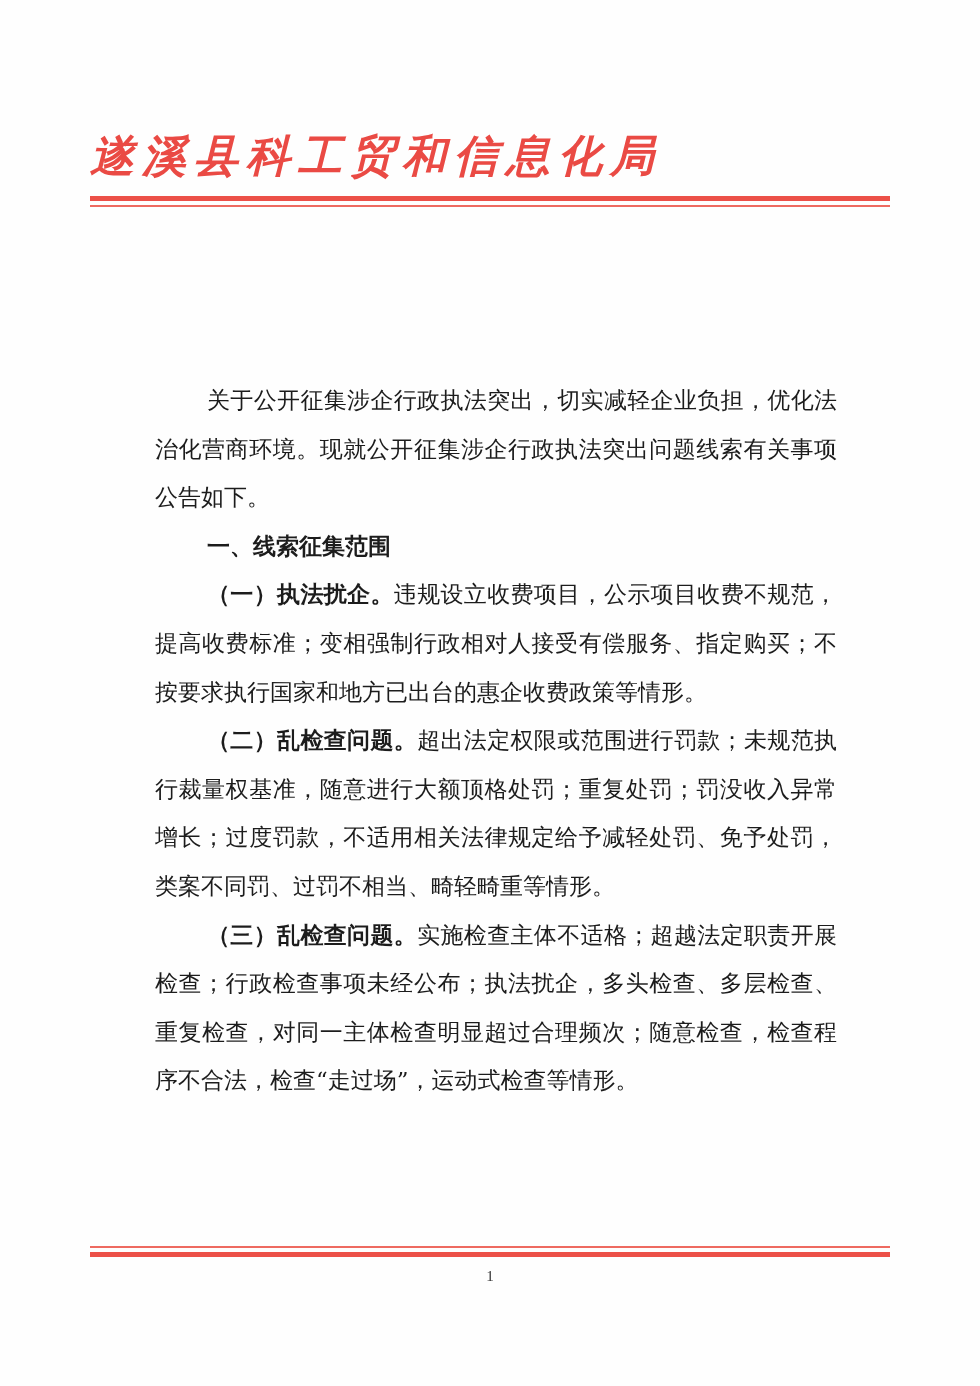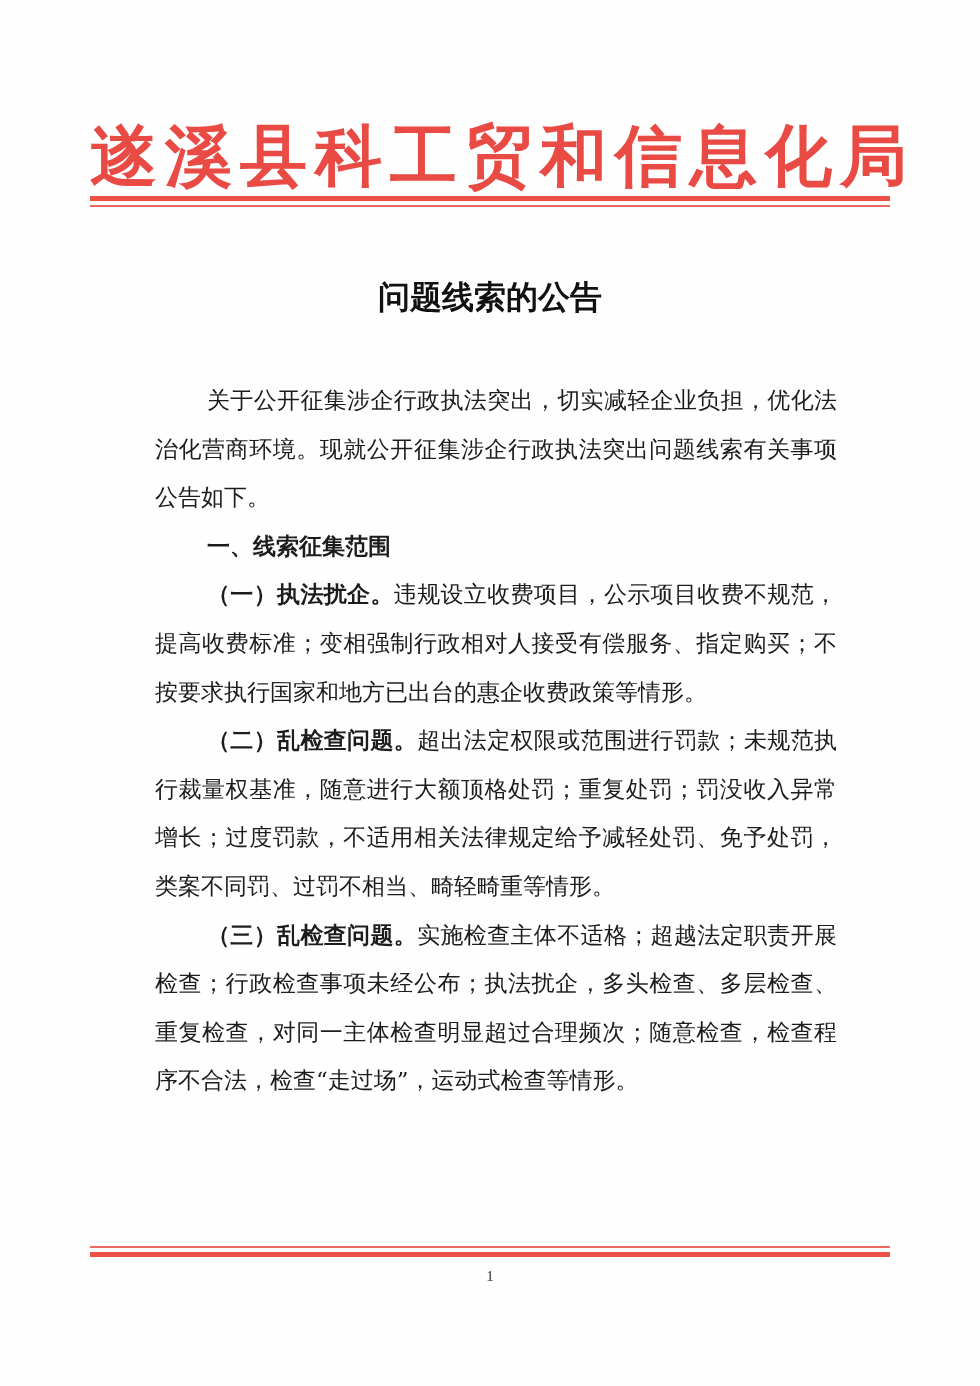--- a/index.html
+++ b/index.html
@@ -22,28 +22,29 @@
     height: 1386px;
     background: #fefefe;
   }
   
   .letterhead {
     position: absolute;
     left: 90px;
     top: 120px;
     width: 800px;
     height: 72px;
-    text-align: center;
+    text-align: left;
     font-family: "DejaVu Serif", "Liberation Serif", serif;
     font-weight: bold;
-    font-size: 67px;
+    font-size: 44px;
     line-height: 72px;
     letter-spacing: 8px;
     color: #ea4a44;
     white-space: nowrap;
+    font-style: italic;
   }
   .rule {
     position: absolute;
     left: 90px;
     width: 800px;
     background: #ec5048;
   }
   .rule.head-thick { top: 196px; height: 5px; }
   .rule.head-thin  { top: 205px; height: 2px; background: #ee6a60; }
   .rule.foot-thin  { top: 1246px; height: 2px; background: #ee6a60; }
@@ -105,21 +106,20 @@
 </style>
 </head>
 <body>
 
 <div class="page">
 
   <div class="letterhead">遂溪县科工贸和信息化局</div>
   <div class="rule head-thick"></div>
   <div class="rule head-thin"></div>
 
-  <div class="notice-title l2">问题线索的公告</div>
 
   <div class="body-text">
     <p>关于公开征集涉企行政执法突出，切实减轻企业负担，优化法治化营商环境。现就公开征集涉企行政执法突出问题线索有关事项公告如下。</p>
     <p class="section-heading">一、线索征集范围</p>
     <p>
       <span class="item-lead">（一）执法扰企。</span><span>违规设立收费项目，公示项目收费不规范，提高收费标准；变相强制行政相对人接受有偿服务、指定购买；不按要求执行国家和地方已出台的惠企收费政策等情形。</span>
     </p>
     <p>
       <span class="item-lead">（二）乱检查问题。</span><span>超出法定权限或范围进行罚款；未规范执行裁量权基准，随意进行大额顶格处罚；重复处罚；罚没收入异常增长；过度罚款，不适用相关法律规定给予减轻处罚、免予处罚，类案不同罚、过罚不相当、畸轻畸重等情形。</span>
     </p>

